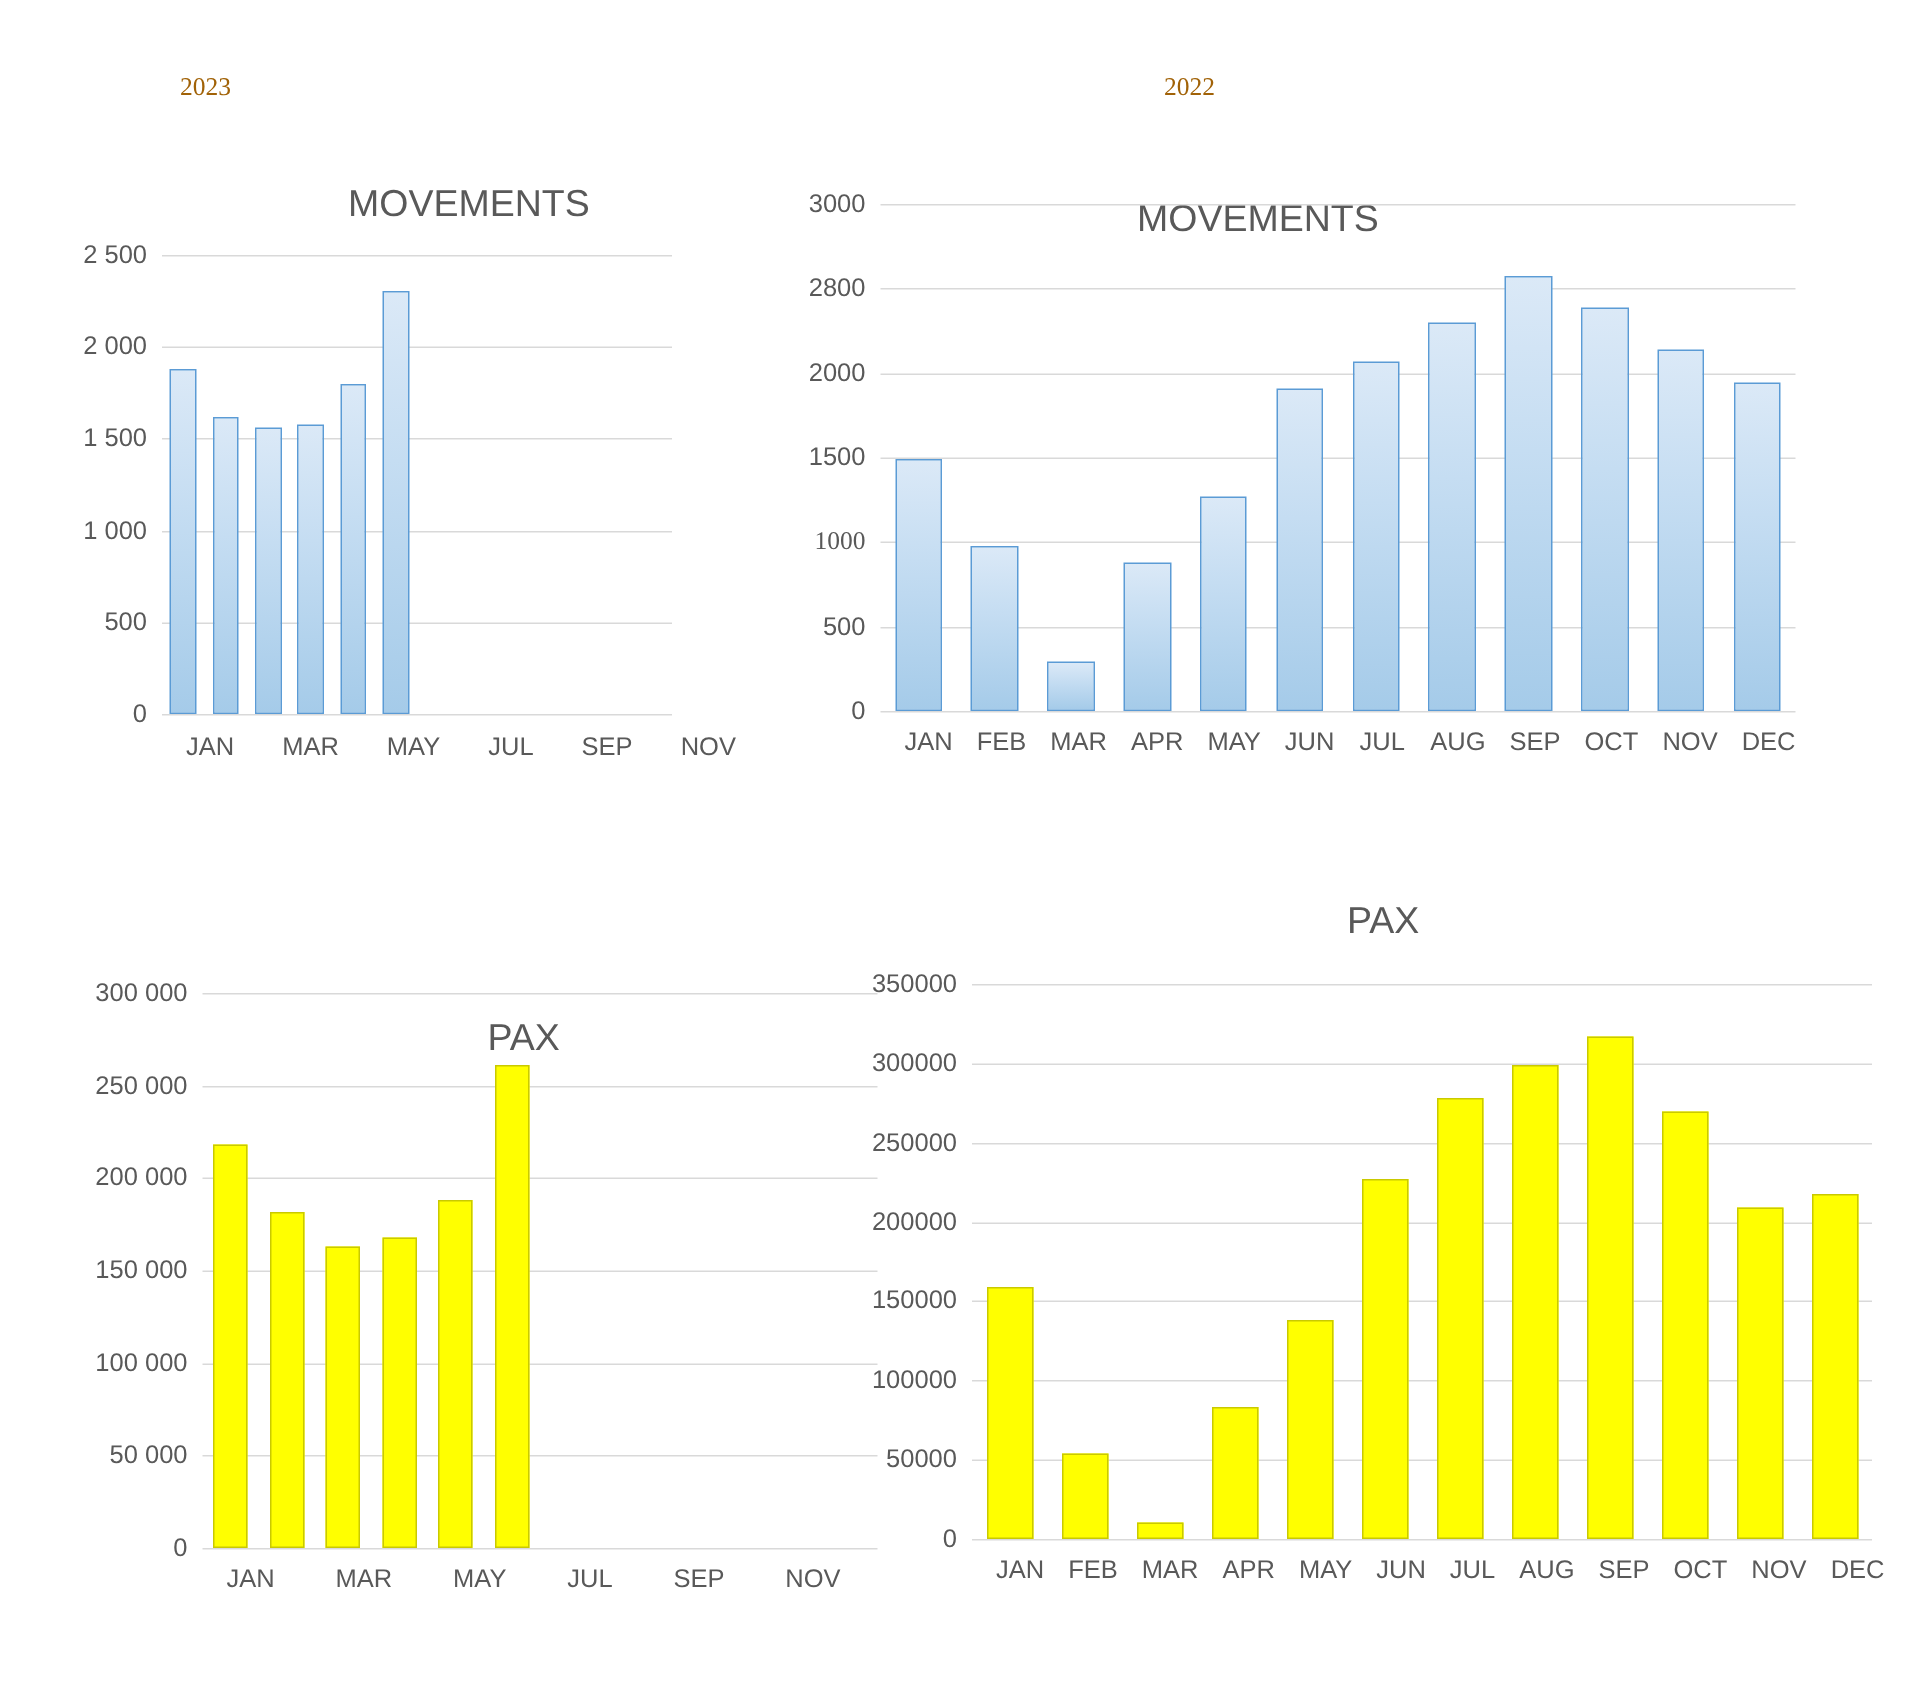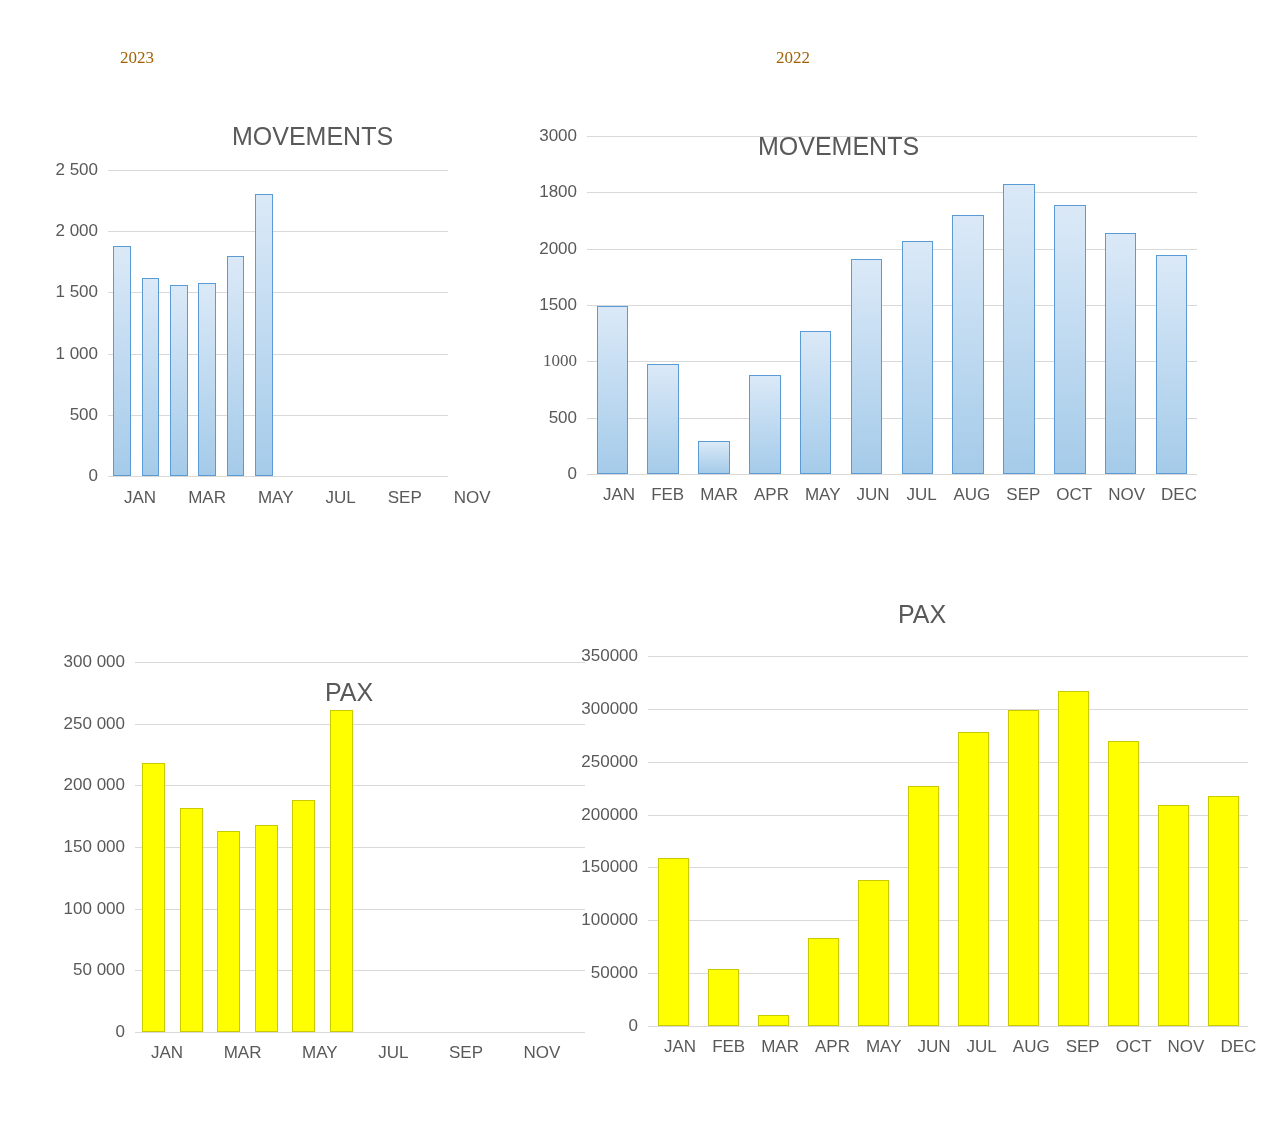--- a/index.html
+++ b/index.html
@@ -173,21 +173,21 @@
       <div class="ytick" style="top: 338px; left: -62px; width: 52px;">0</div>
       <div class="gridline" style="top: 281.667px; width: 610px;"></div>
       <div class="ytick" style="top: 281.667px; left: -62px; width: 52px;">500</div>
       <div class="gridline" style="top: 225.333px; width: 610px;"></div>
       <div class="ytick" style="top: 225.333px; left: -62px; width: 52px; font-family: Liberation Serif, serif;">1000</div>
       <div class="gridline" style="top: 169px; width: 610px;"></div>
       <div class="ytick" style="top: 169px; left: -62px; width: 52px;">1500</div>
       <div class="gridline" style="top: 112.667px; width: 610px;"></div>
       <div class="ytick" style="top: 112.667px; left: -62px; width: 52px;">2000</div>
       <div class="gridline" style="top: 56.3333px; width: 610px;"></div>
-      <div class="ytick" style="top: 56.3333px; left: -62px; width: 52px;">1800</div>
+      <div class="ytick" style="top: 56.3333px; left: -62px; width: 52px;">2800</div>
       <div class="gridline" style="top: 0px; width: 610px;"></div>
       <div class="ytick" style="top: 0px; left: -62px; width: 52px;">3000</div>
       <div class="bars" style="width: 610px; height: 338px;">
         <div class="bar-slot">
           <div class="bar blue" title="JAN: 1490" style="height: 167.873px;"></div>
         </div>
         <div class="bar-slot">
           <div class="bar blue" title="FEB: 980" style="height: 110.413px;"></div>
         </div>
         <div class="bar-slot">

